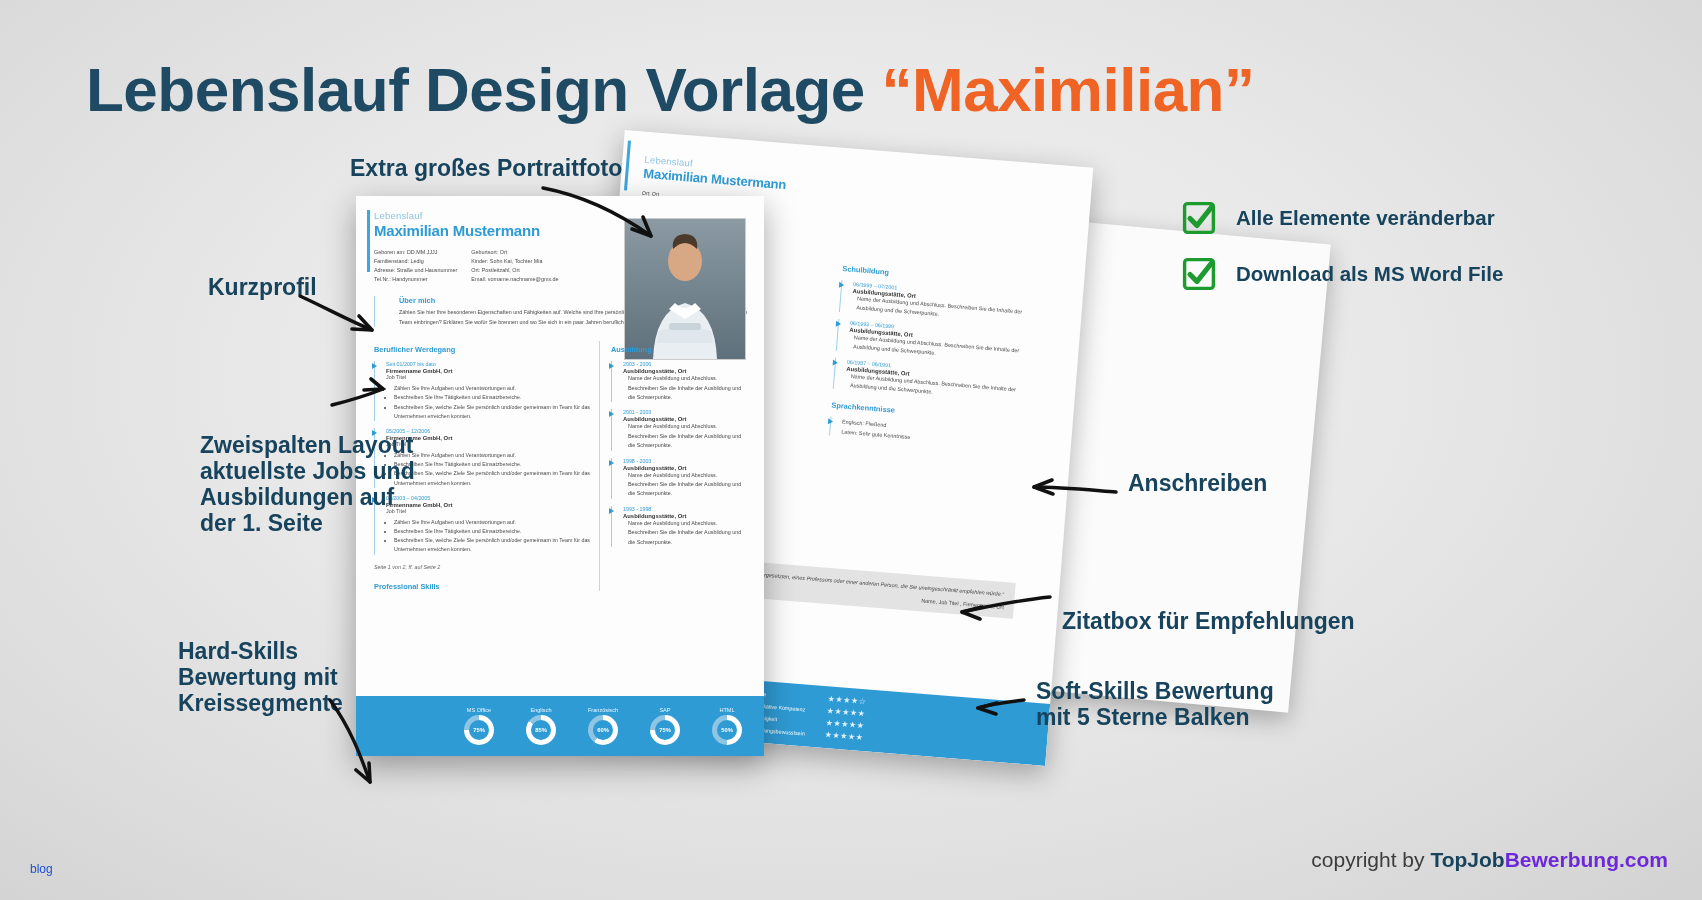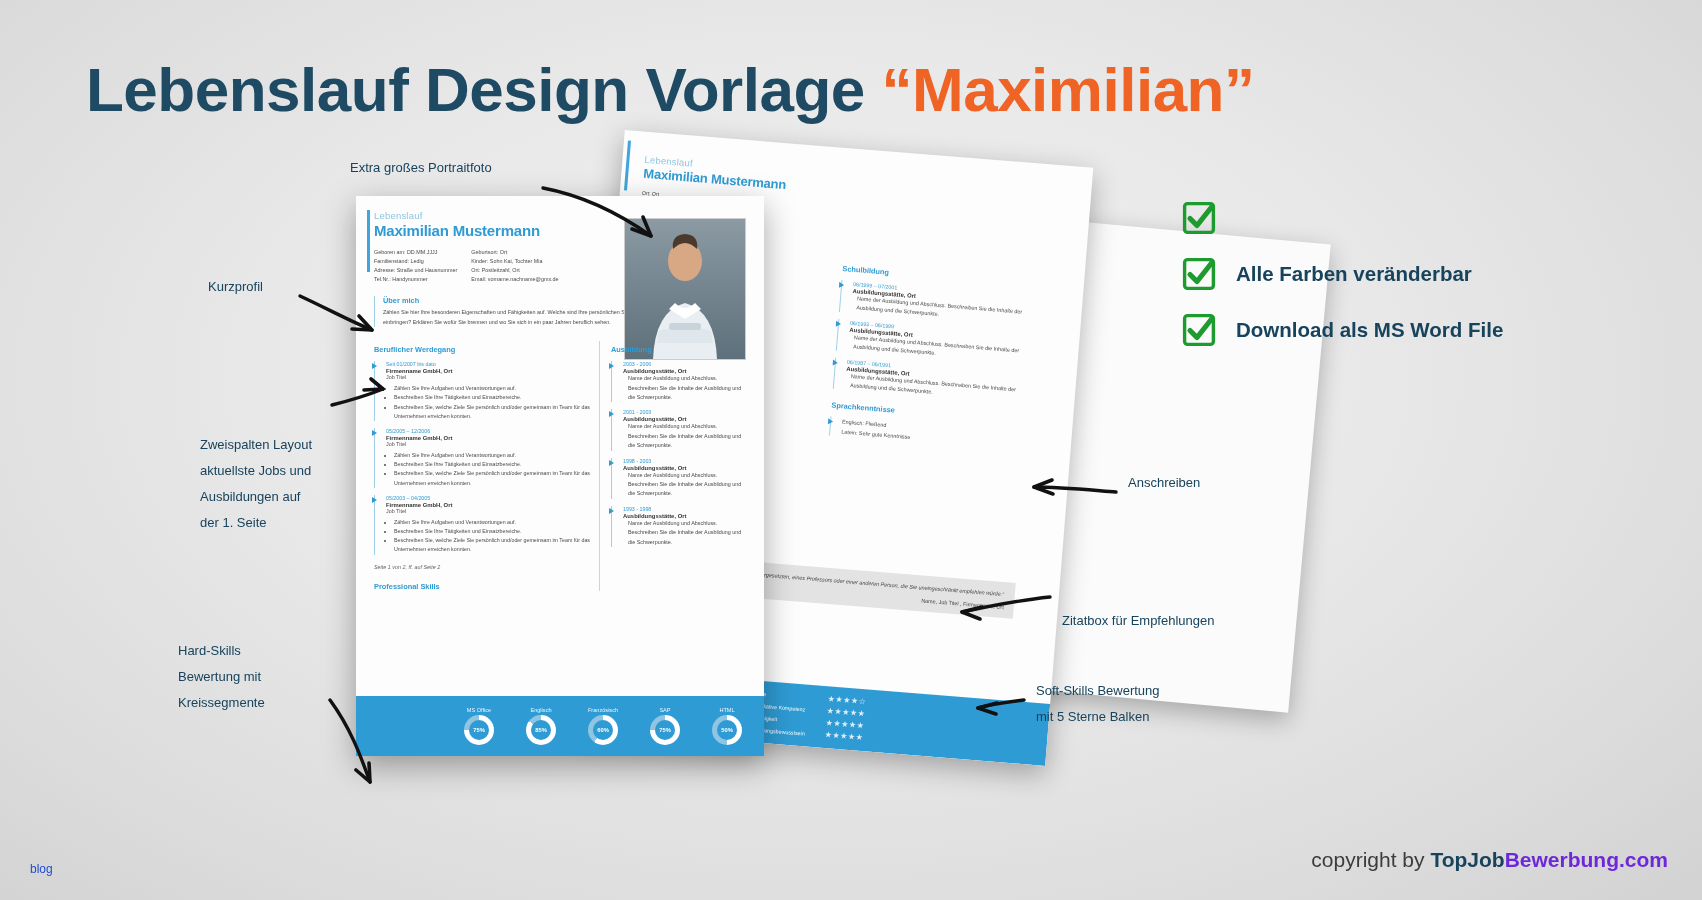--- a/index.html
+++ b/index.html
@@ -11,21 +11,21 @@
   }
   
   #headline{
     position:absolute;left:86px;top:48px;width:1300px;height:84px;
     font-size:62px;font-weight:700;letter-spacing:-.5px;white-space:nowrap;
     color:#1f4a63;line-height:84px;
   }
   #headline .hl-accent{color:#ef6324;}
   
   .anno{
-    position:absolute;color:#17435c;font-weight:400;font-size:13px;line-height:26px;
+    position:absolute;color:#17435c;font-weight:700;font-size:23px;line-height:26px;
   }
   
   #features{position:absolute;left:1182px;top:190px;width:500px;}
   .feat{display:flex;align-items:center;height:56px;}
   .feat .chk{width:34px;height:34px;flex:0 0 34px;position:relative;margin-right:20px;}
   .feat .chk svg{display:block;}
   .feat .flabel{font-size:20.5px;font-weight:700;color:#17435c;white-space:nowrap;}
   
   .page{position:absolute;background:#fdfdfd;box-shadow:0 6px 26px rgba(0,0,0,.30);}
   #page3{
@@ -49,21 +49,21 @@
   .accentbar{position:absolute;left:11px;top:14px;width:2.5px;height:62px;background:#3ea6dd;}
   .cv-eyebrow{color:#8fc4e2;font-size:9.5px;letter-spacing:.2px;}
   .cv-name{color:#2f9bd4;font-size:15px;font-weight:700;letter-spacing:-.2px;margin-top:1px;}
   .cv-meta{display:flex;gap:14px;margin-top:9px;}
   .cv-meta div{font-size:5.4px;line-height:9.1px;color:#4a4a4a;white-space:nowrap;}
   .sec-h{color:#2f9bd4;font-size:7.4px;font-weight:700;margin-bottom:3px;}
   .body-s{font-size:5.4px;line-height:9.4px;color:#4a4a4a;}
   .cv-cols{display:flex;margin-top:14px;}
   .cv-left{width:225px;padding-right:9px;box-sizing:border-box;}
   .cv-right{width:148px;padding-left:11px;box-sizing:border-box;border-left:1px solid #bcd9ea;position:relative;}
-  .about{border-left:1.5px solid #9fd0e8;padding-left:8px;margin-top:12px;}
+  .about{border-left:1.5px solid #9fd0e8;padding-left:24px;margin-top:12px;}
   .tl{position:relative;padding-left:11px;border-left:1.5px solid #9fd0e8;margin-top:7px;}
   .tl:before{content:"";position:absolute;left:-3.4px;top:2px;width:0;height:0;
     border-left:5px solid #2f9bd4;border-top:3px solid transparent;border-bottom:3px solid transparent;}
   .tl .date{color:#2f9bd4;font-size:5.3px;}
   .tl .co{font-size:5.9px;font-weight:700;color:#333;margin-top:1px;}
   .tl .jt{font-size:5.4px;color:#555;}
   .tl ul{margin:4px 0 0 0;padding-left:8px;}
   .tl li{font-size:5.3px;line-height:9.2px;color:#4a4a4a;}
   .pagenote{font-size:5.4px;font-style:italic;color:#666;margin-top:9px;}
   .proskills{color:#2f9bd4;font-size:7.4px;font-weight:700;margin-top:12px;}
@@ -357,29 +357,21 @@
 </div>
 
 <div id="features">
   <div class="feat">
     <span class="chk">
       <svg width="34" height="34" viewBox="0 0 34 34">
         <rect x="2.6" y="2.6" width="28.8" height="28.8" rx="3" fill="none" stroke="#1d9b2f" stroke-width="3.4"></rect>
         <path d="M8 17.5 L15 24.5 L30 5.5" fill="none" stroke="#1d9b2f" stroke-width="5.2" stroke-linecap="round" stroke-linejoin="round"></path>
       </svg>
     </span>
-  </div>
-  <div class="feat">
-    <span class="chk">
-      <svg width="34" height="34" viewBox="0 0 34 34">
-        <rect x="2.6" y="2.6" width="28.8" height="28.8" rx="3" fill="none" stroke="#1d9b2f" stroke-width="3.4"></rect>
-        <path d="M8 17.5 L15 24.5 L30 5.5" fill="none" stroke="#1d9b2f" stroke-width="5.2" stroke-linecap="round" stroke-linejoin="round"></path>
-      </svg>
-    </span>
-    <span class="flabel">Alle Farben veränderbar</span>
+    <span class="flabel">Alle Elemente veränderbar</span>
   </div>
   <div class="feat">
     <span class="chk">
       <svg width="34" height="34" viewBox="0 0 34 34">
         <rect x="2.6" y="2.6" width="28.8" height="28.8" rx="3" fill="none" stroke="#1d9b2f" stroke-width="3.4"></rect>
         <path d="M8 17.5 L15 24.5 L30 5.5" fill="none" stroke="#1d9b2f" stroke-width="5.2" stroke-linecap="round" stroke-linejoin="round"></path>
       </svg>
     </span>
     <span class="flabel">Download als MS Word File</span>
   </div>

